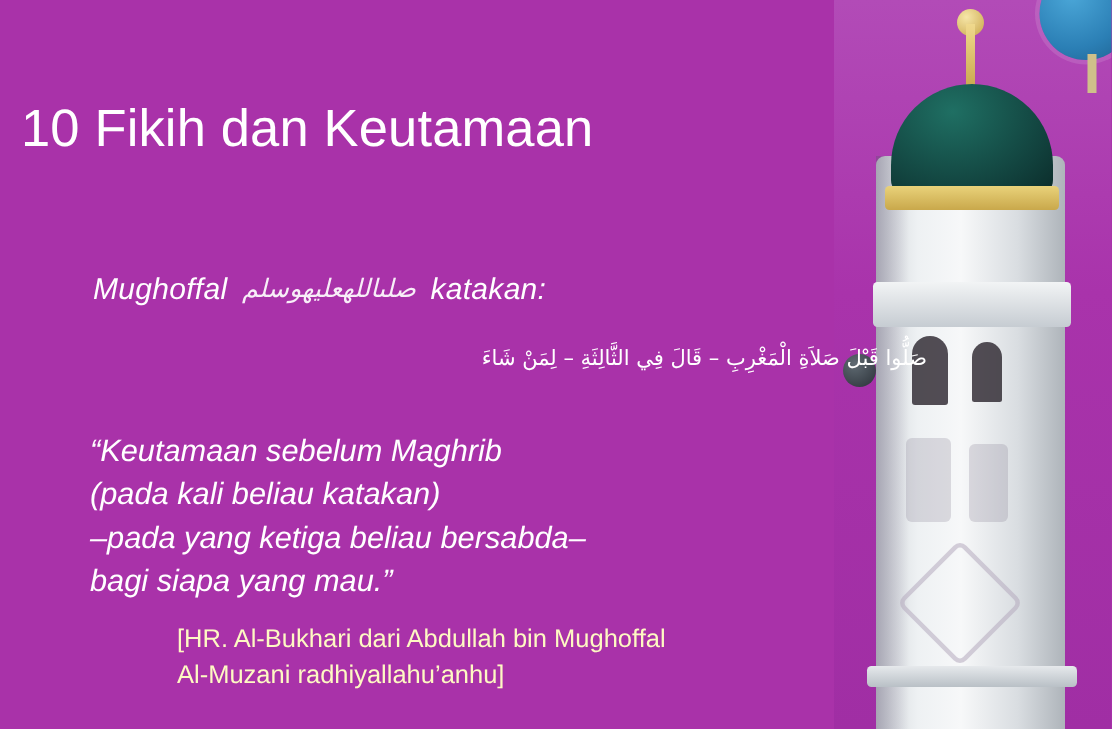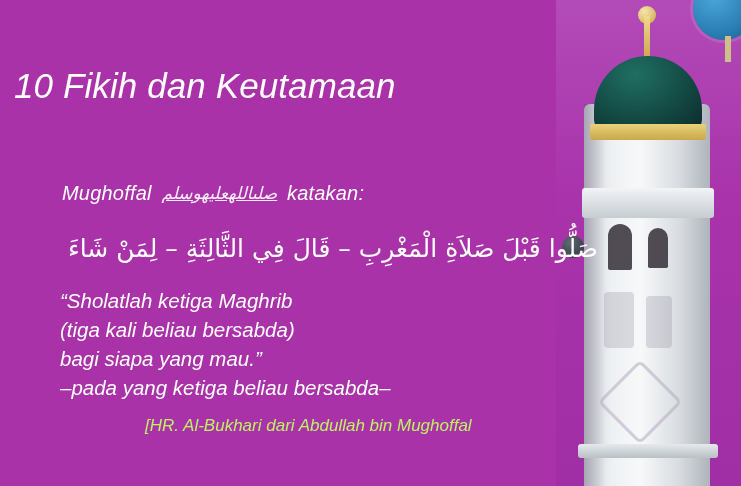--- a/index.html
+++ b/index.html
@@ -168,75 +168,70 @@
   .title {
     position: absolute;
     left: 14px;
     top: 40px;
     width: 640px;
     color: #ffffff;
     font-size: 35px;
     line-height: 1.32;
     font-weight: 400;
     letter-spacing: 0.1px;
-    font-style: italic;
   }
   .title .line { display: block; white-space: nowrap; }
 
   .intro {
     position: absolute;
     left: 62px;
     top: 182px;
     color: #ffffff;
     font-size: 20px;
     font-style: italic;
     letter-spacing: 0.2px;
   }
   .intro .saw-glyph {
     display: inline-block;
     margin: 0 4px;
     font-size: 17px;
     vertical-align: 1px;
     opacity: 0.92;
-    text-decoration: underline;
   }
 
   .arabic {
     position: absolute;
     left: 48px;
     top: 228px;
     width: 570px;
     color: #ffffff;
-    font-size: 25px;
+    font-size: 14px;
     direction: rtl;
-    text-align: center;
     font-family: "DejaVu Sans", sans-serif;
     line-height: 1.7;
   }
 
   .quote {
     position: absolute;
     left: 60px;
     top: 286px;
     color: #ffffff;
     font-size: 20.5px;
     font-style: italic;
     line-height: 1.42;
   }
   .quote .line { display: block; white-space: nowrap; }
 
   .source {
     position: absolute;
     left: 118px;
     top: 414px;
-    color: #bef264;
+    color: #fef9c3;
     font-size: 17px;
-    font-style: italic;
     line-height: 1.42;
-    margin-left: 27px;
   }
   .source .line { display: block; white-space: nowrap; }
 </style>
 </head>
 <body>
 
 <div class="poster">
 
   <div class="art">
     <div class="sky"></div>
@@ -266,23 +261,24 @@
 
   <div class="intro">
     <span>Mughoffal</span>
     <span class="saw-glyph">صلىاللهعليهوسلم</span>
     <span>katakan:</span>
   </div>
 
   <div class="arabic">صَلُّوا قَبْلَ صَلاَةِ الْمَغْرِبِ – قَالَ فِي الثَّالِثَةِ – لِمَنْ شَاءَ</div>
 
   <div class="quote">
-    <span class="line">“Sholatlah ketiga Maghrib</span>
-    <span class="line">(tiga kali beliau bersabda)</span>
+    <span class="line">“Keutamaan sebelum Maghrib</span>
+    <span class="line">(pada kali beliau katakan)</span>
+    <span class="line">–pada yang ketiga beliau bersabda–</span>
     <span class="line">bagi siapa yang mau.”</span>
-    <span class="line">–pada yang ketiga beliau bersabda–</span>
   </div>
 
   <div class="source">
     <span class="line">[HR. Al-Bukhari dari Abdullah bin Mughoffal</span>
+    <span class="line">Al-Muzani radhiyallahu’anhu]</span>
   </div>
 
 </div>
 
 </body></html>

